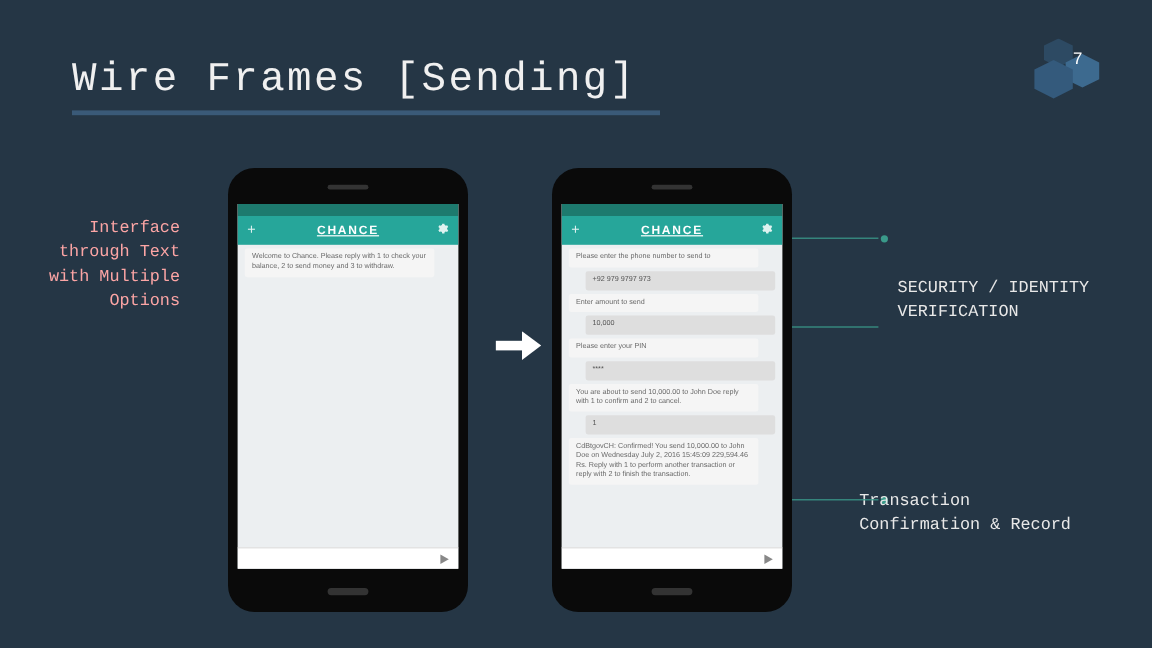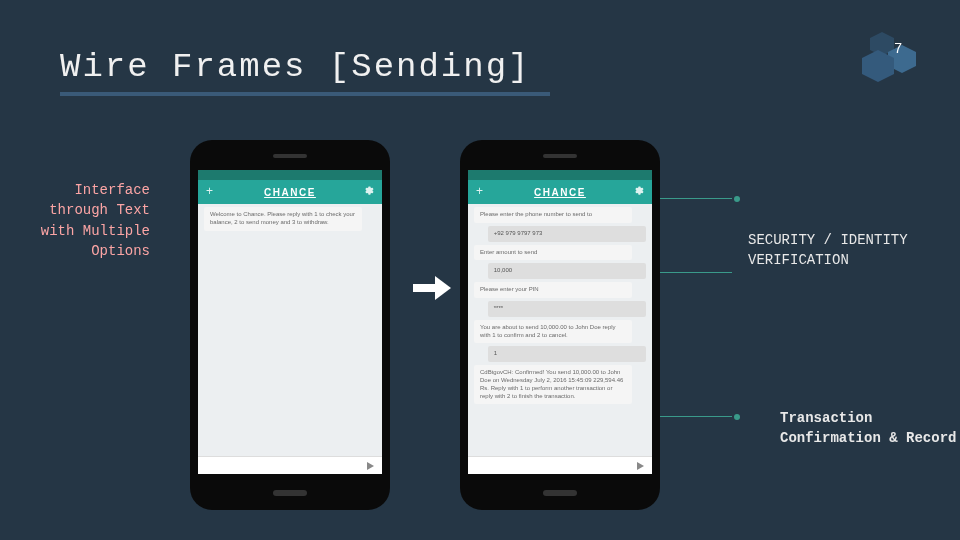--- a/index.html
+++ b/index.html
@@ -55,21 +55,21 @@
     color: #fca5a5;
   }
 
   .right-text {
     position: absolute;
     font-size: 14px;
     line-height: 1.45;
     color: #e8e8e8;
   }
   .right-text.t1 { top: 190px; left: 748px; width: 180px; margin-top: 40px; }
-  .right-text.t2 { top: 408px; left: 780px; width: 180px; font-weight: bold; }
+  .right-text.t2 { top: 408px; left: 716px; width: 180px; }
 
   .bullet {
     position: absolute;
     width: 6px;
     height: 6px;
     border-radius: 50%;
     background: #3a9a8a;
   }
   .bullet.b1 { top: 196px; left: 734px; }
   .bullet.b2 { top: 414px; left: 734px; }

